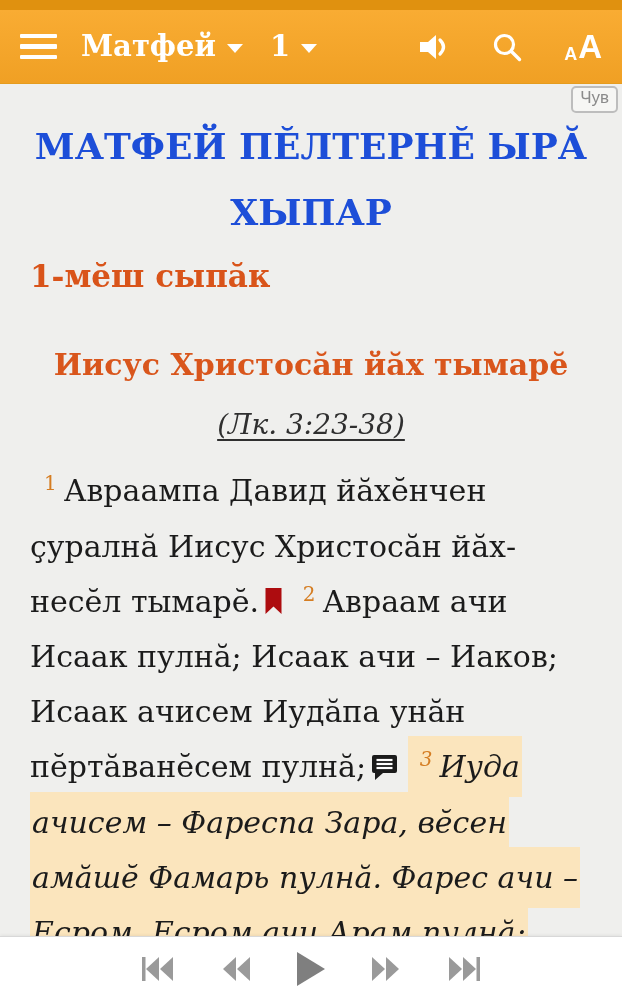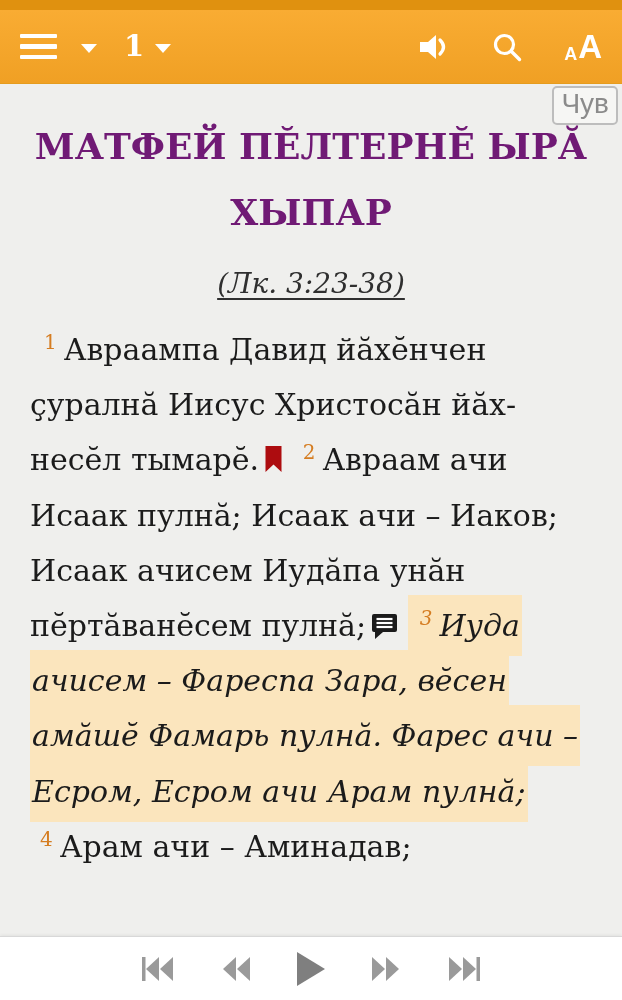--- a/index.html
+++ b/index.html
@@ -31,29 +31,29 @@
   .spacer{flex:1;}
   .appbar .tool{margin-left:42px;}
   .aA{color:#fff;font-family:"Liberation Sans",sans-serif;font-weight:bold;display:flex;align-items:flex-end;line-height:1;}
   .aA .sm{font-size:18px;}
   .aA .lg{font-size:33px;margin-left:1px;}
 
   
   .lang-badge{
     position:absolute;top:86px;right:4px;z-index:5;
     background:#f6f6f4;border:2px solid #bdbdbd;border-radius:5px;
-    color:#8b8b8b;font-family:"Liberation Sans",sans-serif;font-size:28px;
+    color:#8b8b8b;font-family:"Liberation Sans",sans-serif;font-size:17px;
     padding:0 7px 3px 7px;cursor:pointer;
   }
 
   
   .content{padding:0 30px 90px 30px;}
   .book-title{
     margin:30px 0 0 0;text-align:center;
-    color:#701a75;font-size:36px;font-weight:bold;line-height:1.82;
+    color:#1d4ed8;font-size:36px;font-weight:bold;line-height:1.82;
   }
   .chapter-heading{
     margin:10px 0 0 0;text-align:left;
     color:#d9541a;font-size:31px;font-weight:bold;line-height:1.4;
   }
   .section-heading{
     margin:46px 0 0 0;text-align:center;
     color:#d9561c;font-size:30px;font-weight:bold;line-height:1.4;
   }
   .reference{
@@ -96,20 +96,21 @@
 <header class="appbar">
   <button class="icon-btn">
     <span class="hamburger">
         <span></span>
         <span></span>
         <span></span>
       </span>
   </button>
 
   <button class="selector sel-book">
+    <span class="lbl">Матфей</span>
     <span class="caret"></span>
   </button>
 
   <button class="selector sel-chapter">
     <span class="lbl">1</span>
     <span class="caret"></span>
   </button>
 
   <div class="spacer"></div>
 
@@ -133,21 +134,23 @@
       <span class="lg">A</span>
     </span>
   </button>
 </header>
 
 <div class="lang-badge">Чув</div>
 
 <main class="content">
   <h1 class="book-title">МАТФЕЙ ПӖЛТЕРНӖ ЫРӐ ХЫПАР</h1>
 
+  <h2 class="chapter-heading">1-мӗш сыпӑк</h2>
 
+  <h3 class="section-heading">Иисус Христосӑн йӑх тымарӗ</h3>
 
   <div class="reference">
     <span class="ref-text">(Лк. 3:23-38)</span>
   </div>
 
   <p class="verses"><sup class="vnum">1</sup><span>Авраампа Давид йӑхӗнчен ҫуралнӑ Иисус Христосӑн йӑх-несӗл тымарӗ.</span><svg class="inline-ic" width="19" height="27" viewBox="0 0 19 27">
         <path d="M1.5,0 H17.5 V26 L9.5,18.5 L1.5,26 Z" fill="#ad0c0f"></path>
       </svg> <sup class="vnum">2</sup><span>Авраам ачи Исаак пулнӑ; Исаак ачи – Иаков; Исаак ачисем Иудӑпа унӑн пӗртӑванӗсем пулнӑ;</span><svg class="inline-ic" width="27" height="26" viewBox="0 0 27 26">
         <path d="M3,1 H24 Q26,1 26,3 V17 Q26,19 24,19 H12 L4,26 V19 H3 Q1,19 1,17 V3 Q1,1 3,1 Z" fill="#1b1b1b"></path>
         <line x1="5.5" y1="6" x2="21.5" y2="6" stroke="#fff" stroke-width="2.2"></line>

